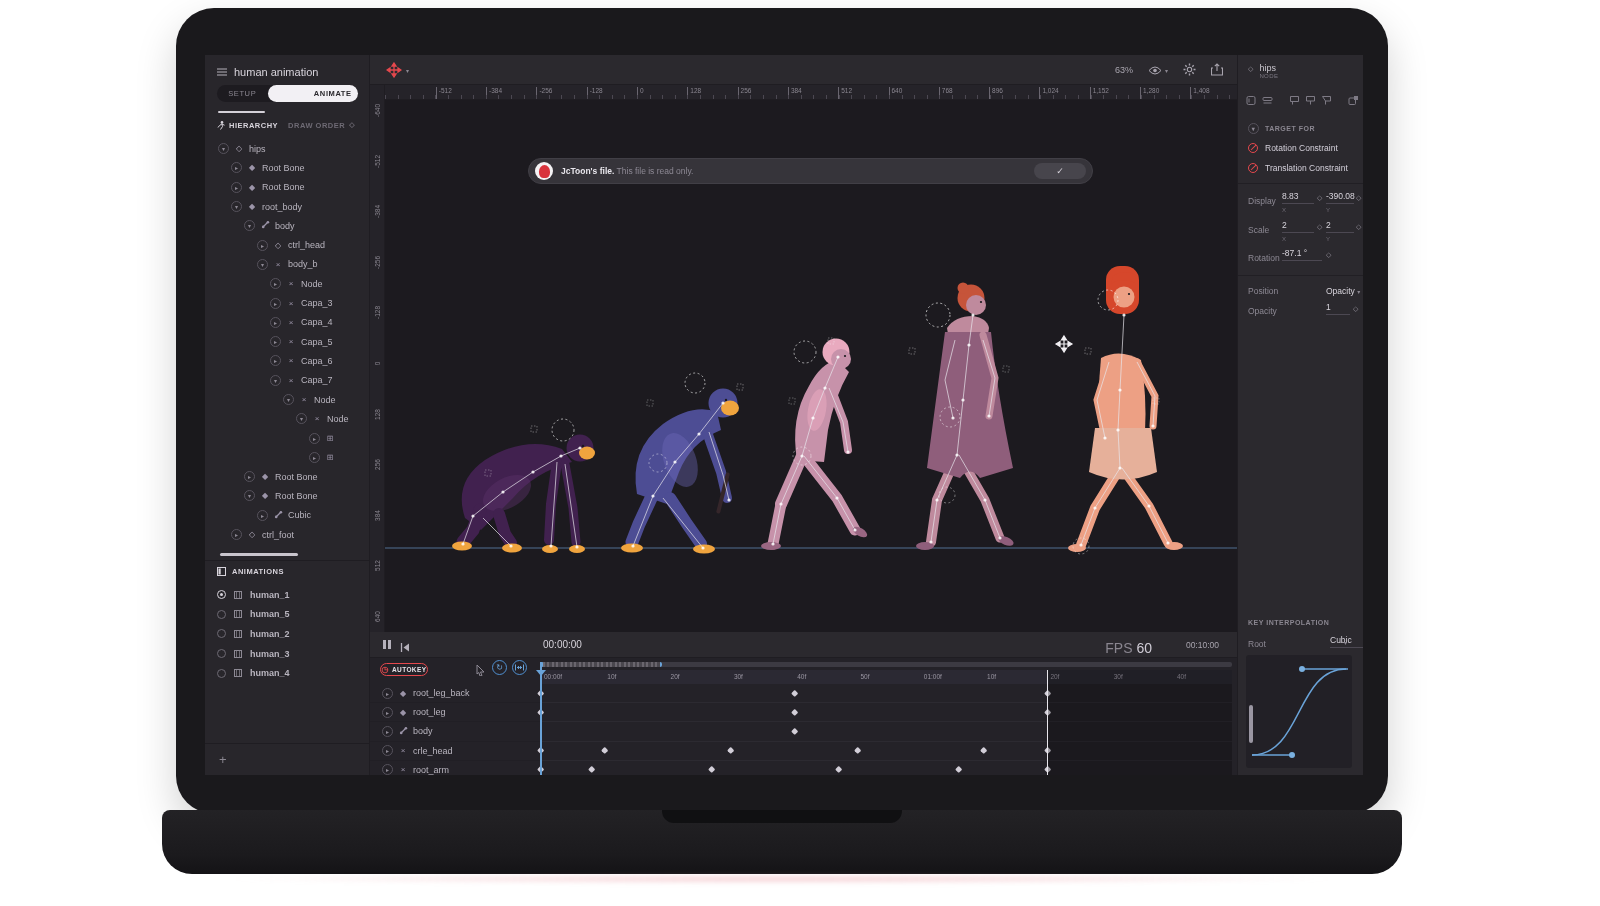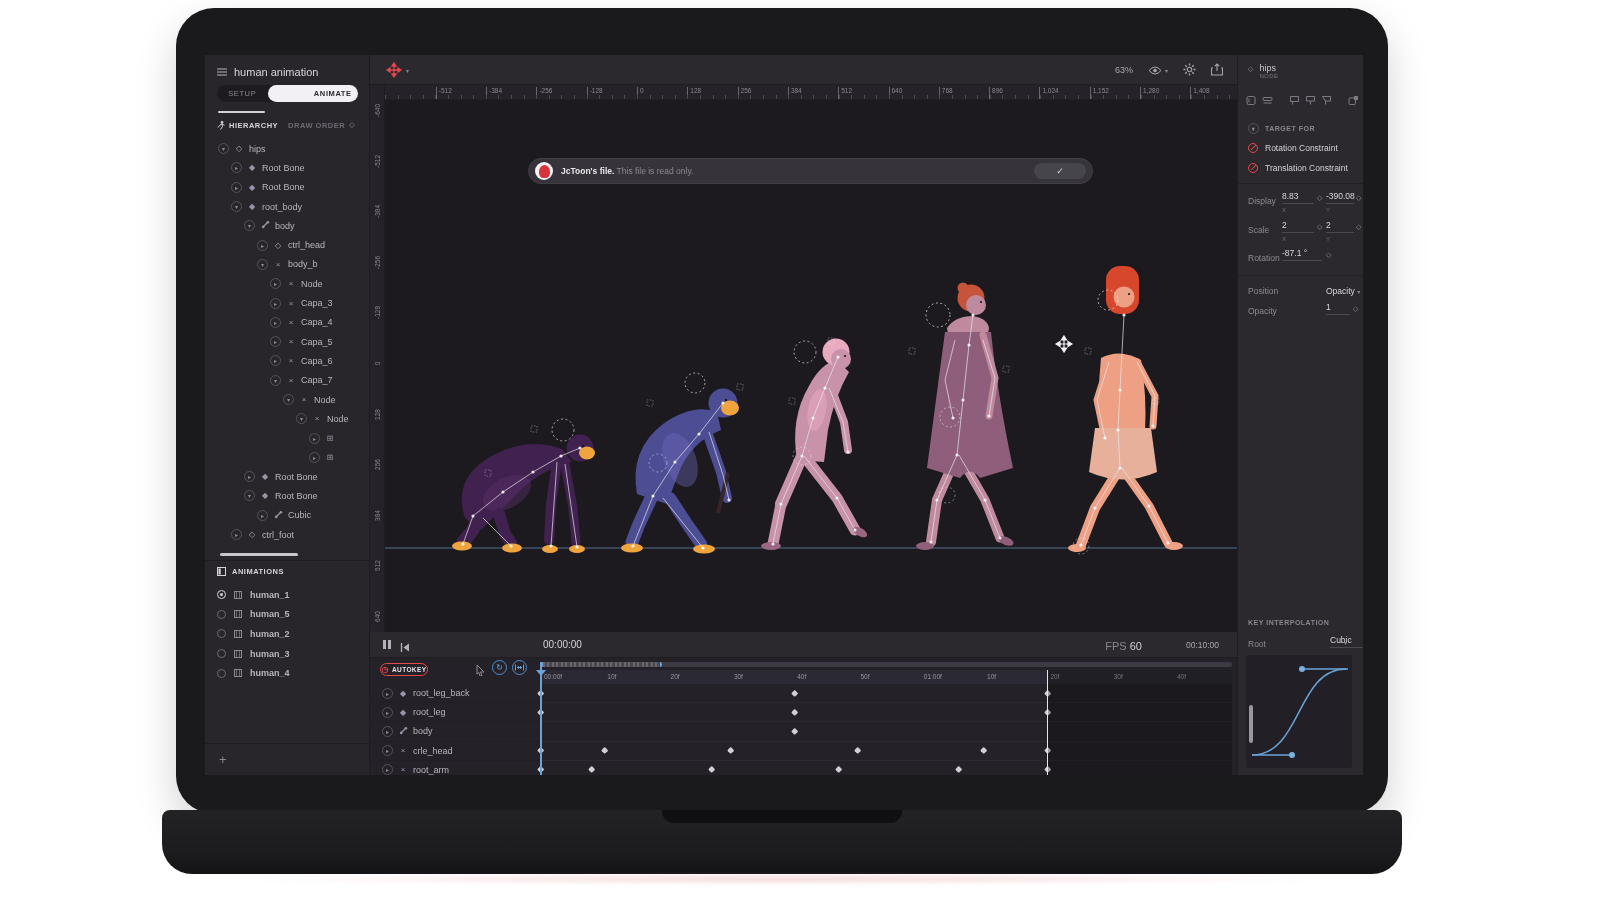--- a/index.html
+++ b/index.html
@@ -57,21 +57,21 @@
   .notif-text { font-size:8.5px; color:#8d8994; }
   .notif-text b { color:#e8e6ec; }
   .notif-check { margin-left:auto; width:52px; height:16px; border-radius:9px; background:#47454c; color:#d8d4dc; font-size:9px; display:flex; align-items:center; justify-content:center; }
 
   
   .timeline { position:absolute; left:165px; top:577px; width:867px; height:143px; background:#242228; }
   .tl-top { position:absolute; left:0; top:0; width:867px; height:26px; background:#2b292e; border-bottom:1px solid #1f1d22; }
   .pbars { position:absolute; left:13px; top:8px; display:flex; gap:2.5px; }
   .pbars span { width:2.5px; height:9px; background:#b5b1bb; }
   .tl-time { position:absolute; left:173px; top:7px; font-size:10px; color:#d8d4dc; }
-  .tl-fps { position:absolute; right:95px; top:8px; font-size:11px; color:#8a8690; }
+  .tl-fps { position:absolute; right:85px; top:8px; font-size:14px; color:#8a8690; }
   .tl-fps b { color:#d0ccd6; font-weight:normal; }
   .tl-dur { position:absolute; right:18px; top:8px; font-size:8.5px; color:#a8a4ae; }
   .ak-pill { position:absolute; left:10px; top:31px; width:48px; height:13px; border:1px solid #e5484d; border-radius:8px; display:flex; align-items:center; justify-content:center; gap:3px; color:#e4e2e8; font-size:6.5px; letter-spacing:.4px; font-weight:bold; }
   .ak-pill .clk { color:#e5484d; font-size:8px; }
   .blue-circ { position:absolute; top:28px; width:15px; height:15px; border:1.2px solid #4f8fd0; border-radius:50%; color:#6aa3d8; font-size:8px; display:flex; align-items:center; justify-content:center; }
   .scrub { position:absolute; left:171px; top:30px; width:691px; height:5px; background:#3c3a42; border-radius:2px; }
   .scrub-fill { position:absolute; left:0; top:0; width:121px; height:5px; border-radius:2px; background:repeating-linear-gradient(90deg,#6a666e 0 2px,#4a474e 2px 4.5px); border-left:2px solid #6aa3d8; border-right:2px solid #6aa3d8; }
   .tl-ruler { position:absolute; left:170px; top:38px; width:692px; height:14px; background:#2b2933; }
   .flab { position:absolute; top:3px; font-size:6.5px; color:#9a96a2; }
   .tl-labels { position:absolute; left:0; top:52px; width:170px; height:91px; }

